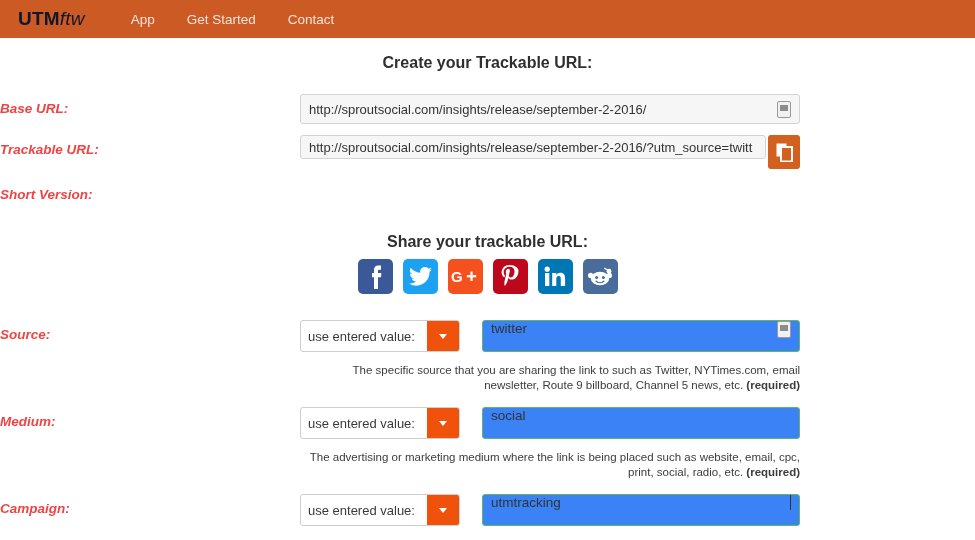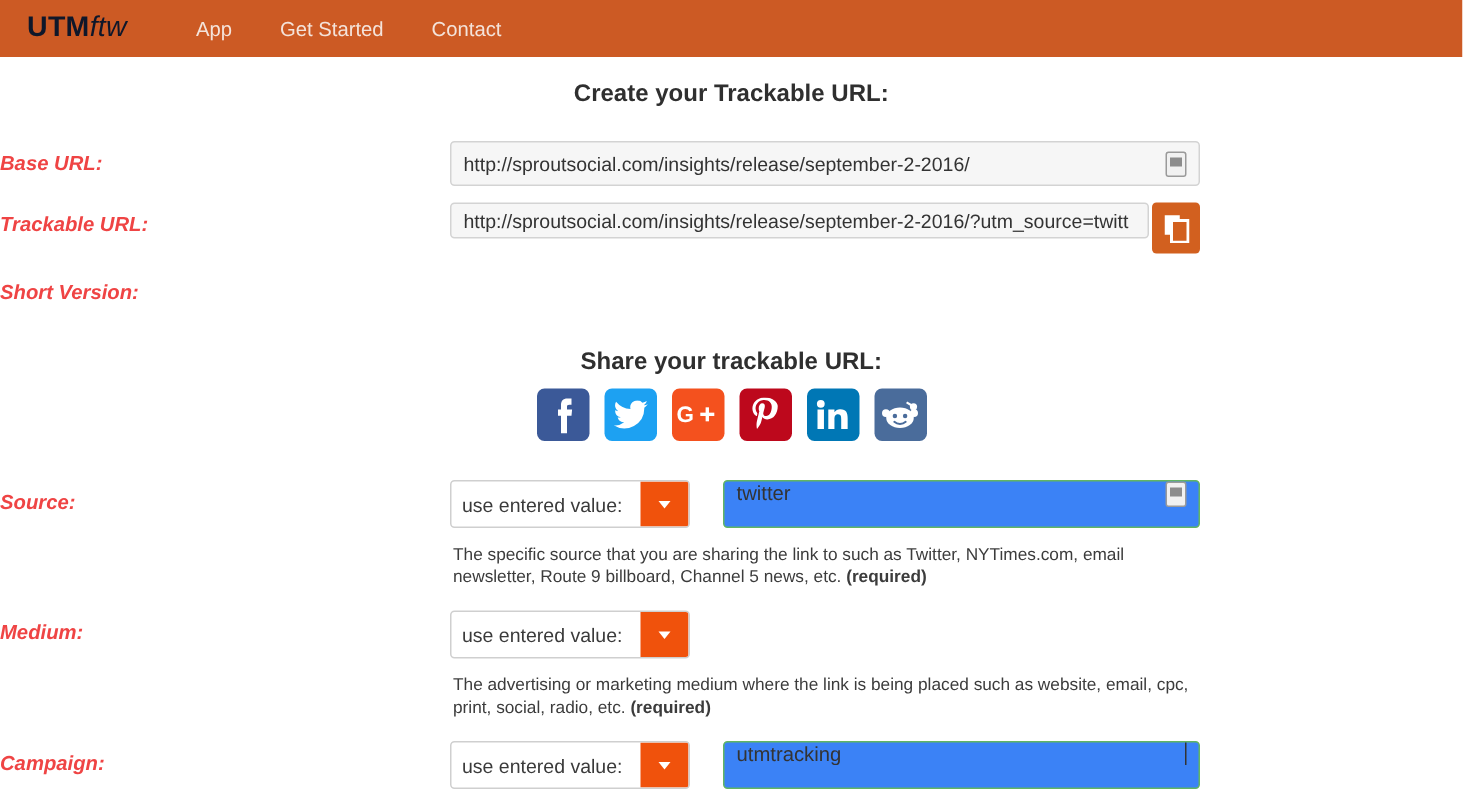--- a/index.html
+++ b/index.html
@@ -213,20 +213,21 @@
     height: 15px;
     background: #333;
     vertical-align: middle;
     margin-left: 1px;
   }
 
   
   .help-row {
     display: flex;
     margin-bottom: 14px;
+    text-align: right;
   }
   .help-spacer { width: 300px; flex: 0 0 auto; }
   .help-text {
     width: 500px;
     font-size: 11.5px;
     line-height: 15px;
     color: #3c3c3c;
     padding-left: 2px;
     box-sizing: border-box;
   }
@@ -349,20 +350,23 @@
 
   <div class="form-row">
     <div class="label-col">Medium:</div>
     <div class="field-col">
       <div class="select-box">
         <span class="select-label">use entered value:</span>
         <span class="select-caret">
             <span class="caret-tri"></span>
           </span>
       </div>
+      <div class="value-input">
+        <span class="val">social</span>
+      </div>
     </div>
   </div>
   <div class="help-row">
     <div class="help-spacer"></div>
     <div class="help-text">
       <span>The advertising or marketing medium where the link is being placed such as website, email, cpc, print, social, radio, etc. </span><b>(required)</b>
     </div>
   </div>
 
   <div class="form-row">

